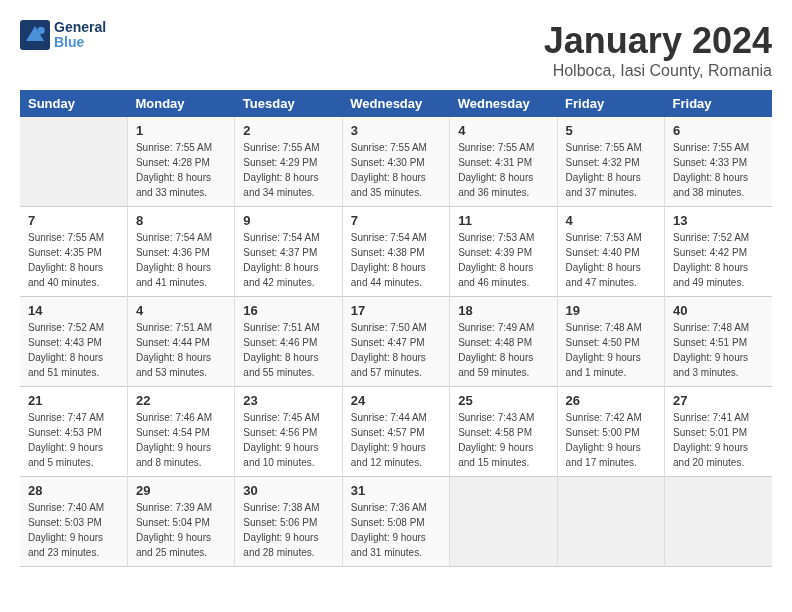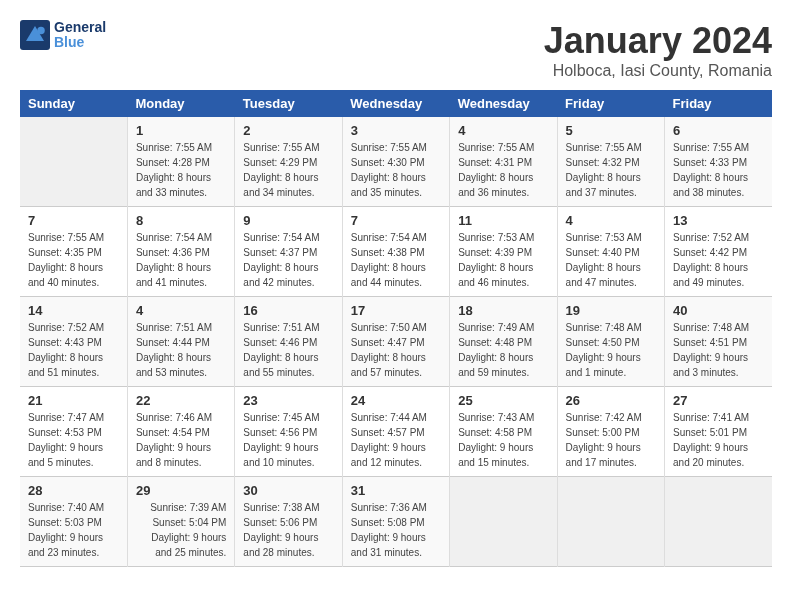--- a/index.html
+++ b/index.html
@@ -329,21 +329,21 @@
       <tr>
         <td>
           <span class="day-number">28</span>
           <div class="day-info" style="white-space: pre-line;">Sunrise: 7:40 AM
 Sunset: 5:03 PM
 Daylight: 9 hours
 and 23 minutes.</div>
         </td>
         <td>
           <span class="day-number">29</span>
-          <div class="day-info" style="white-space: pre-line; text-align: right;">Sunrise: 7:39 AM
+          <div class="day-info" style="white-space: pre-line;">Sunrise: 7:39 AM
 Sunset: 5:04 PM
 Daylight: 9 hours
 and 25 minutes.</div>
         </td>
         <td>
           <span class="day-number">30</span>
           <div class="day-info" style="white-space: pre-line;">Sunrise: 7:38 AM
 Sunset: 5:06 PM
 Daylight: 9 hours
 and 28 minutes.</div>

